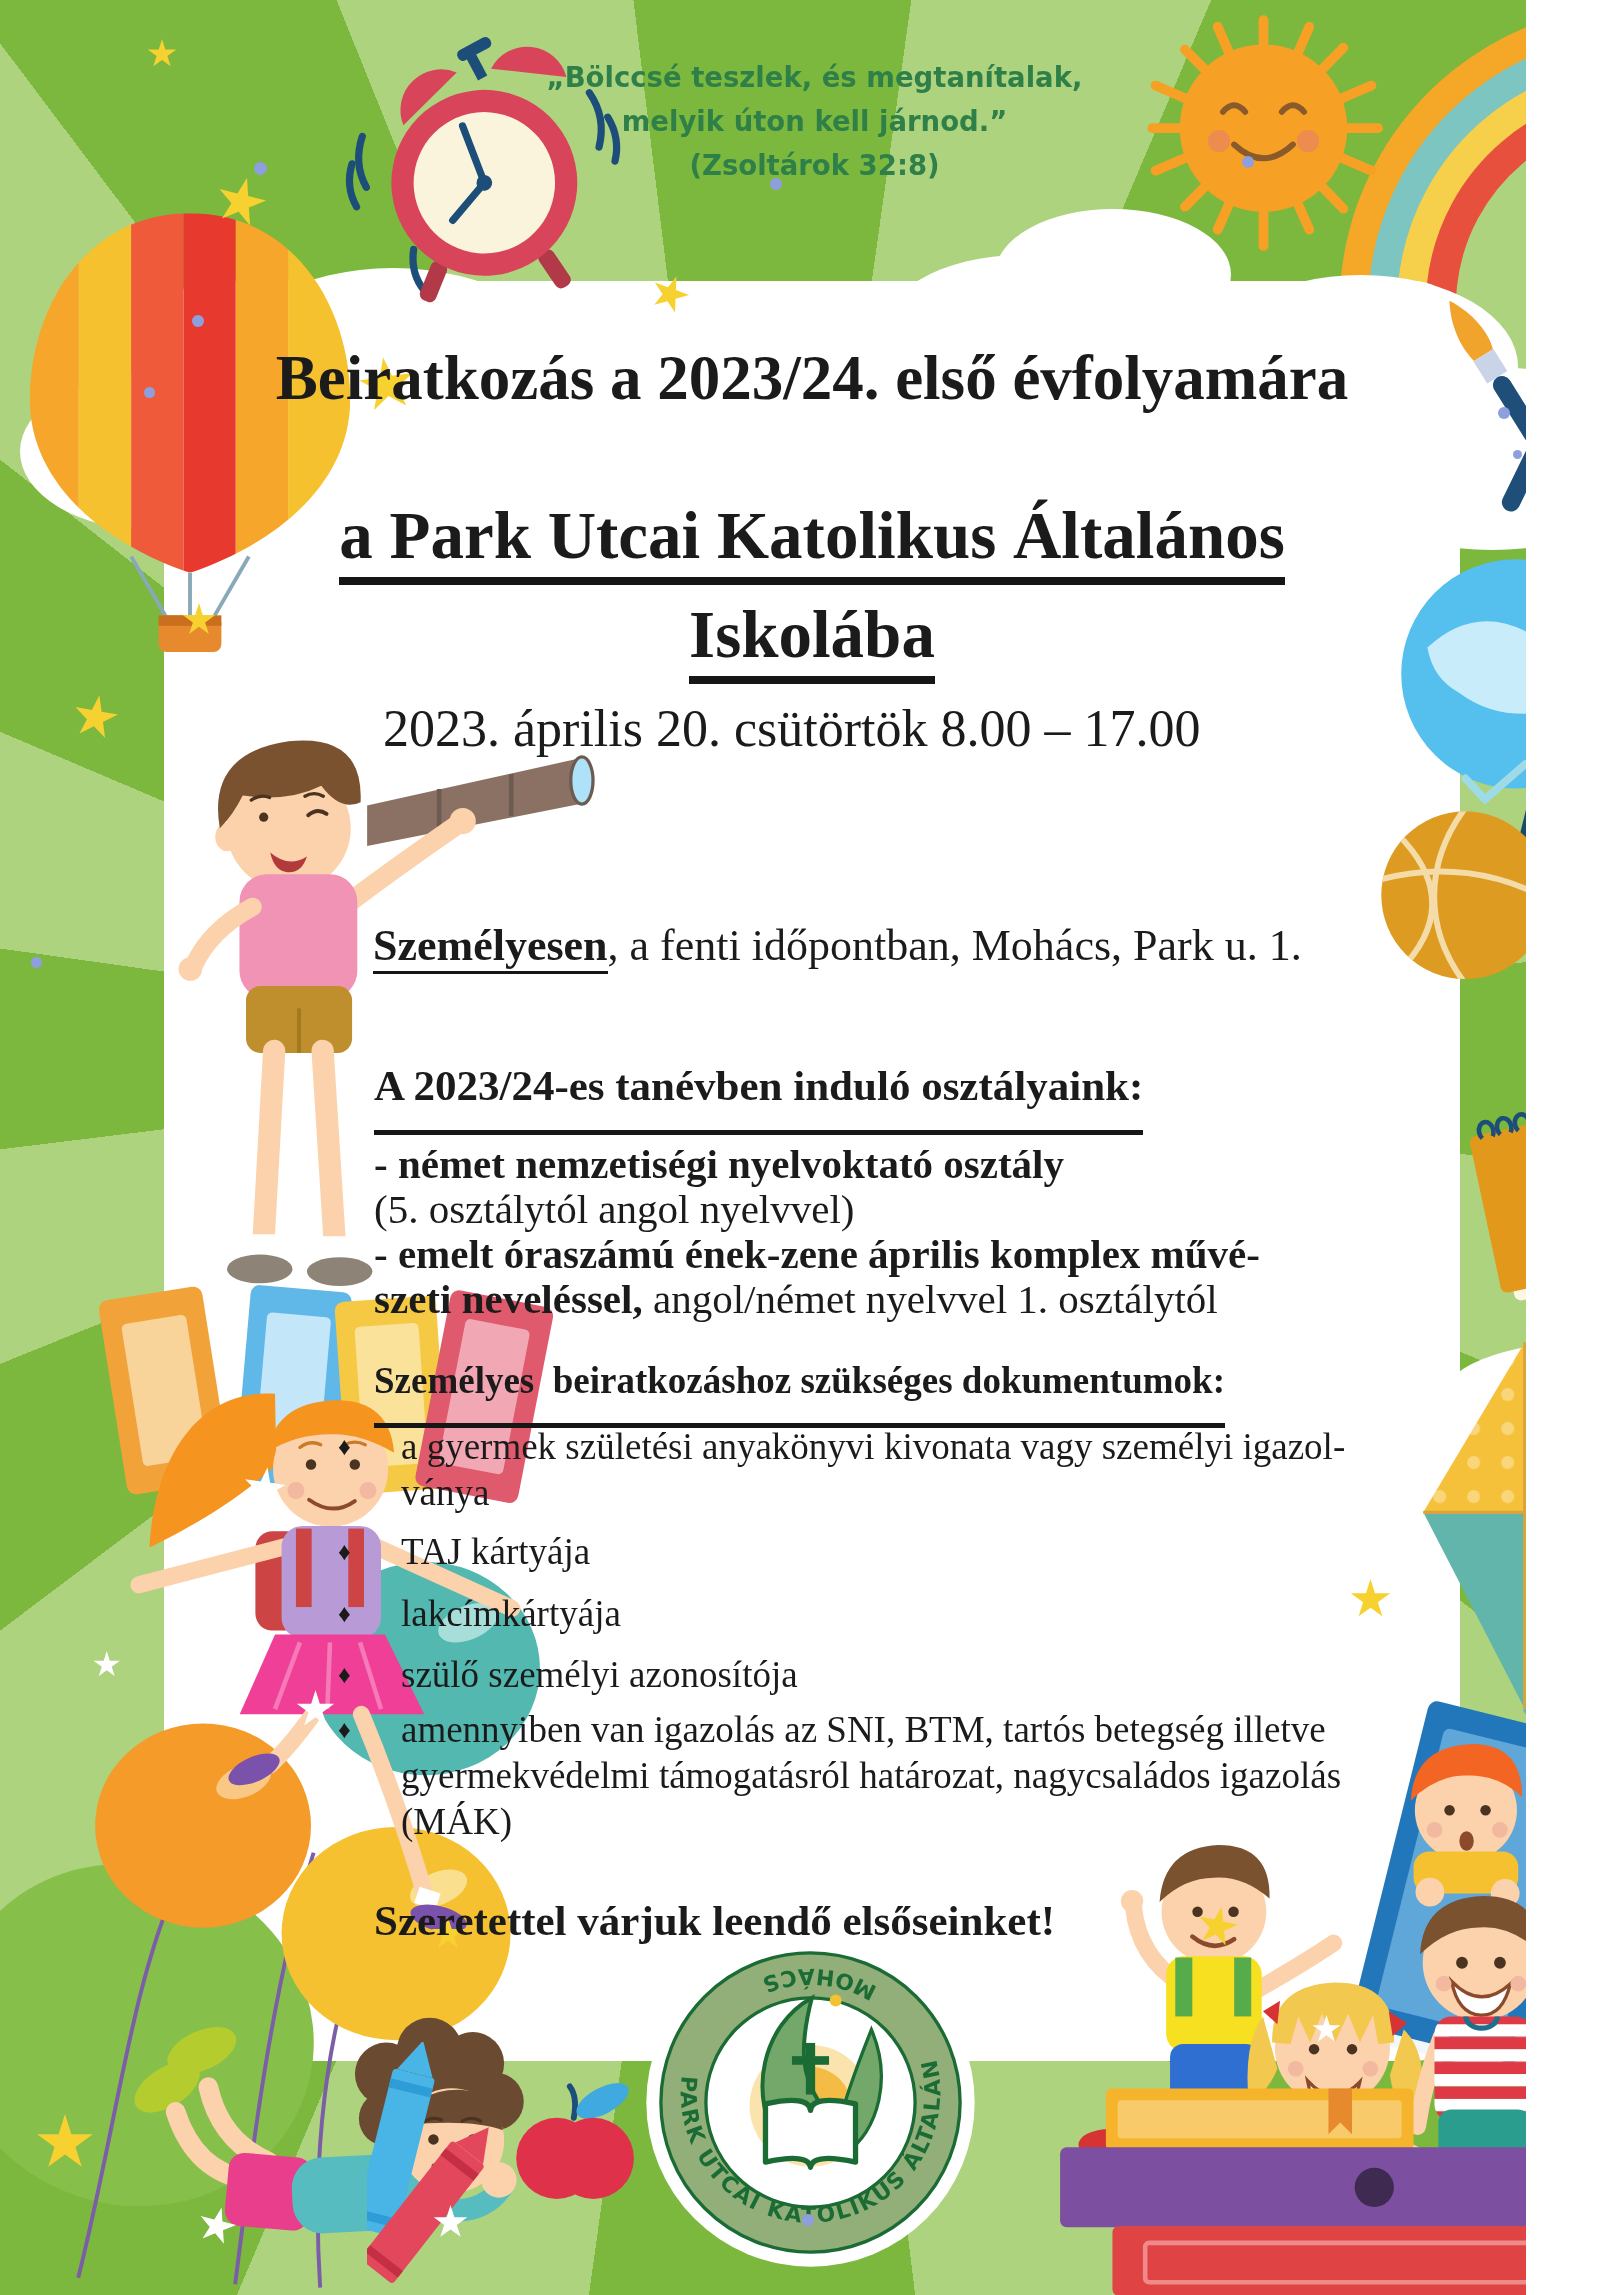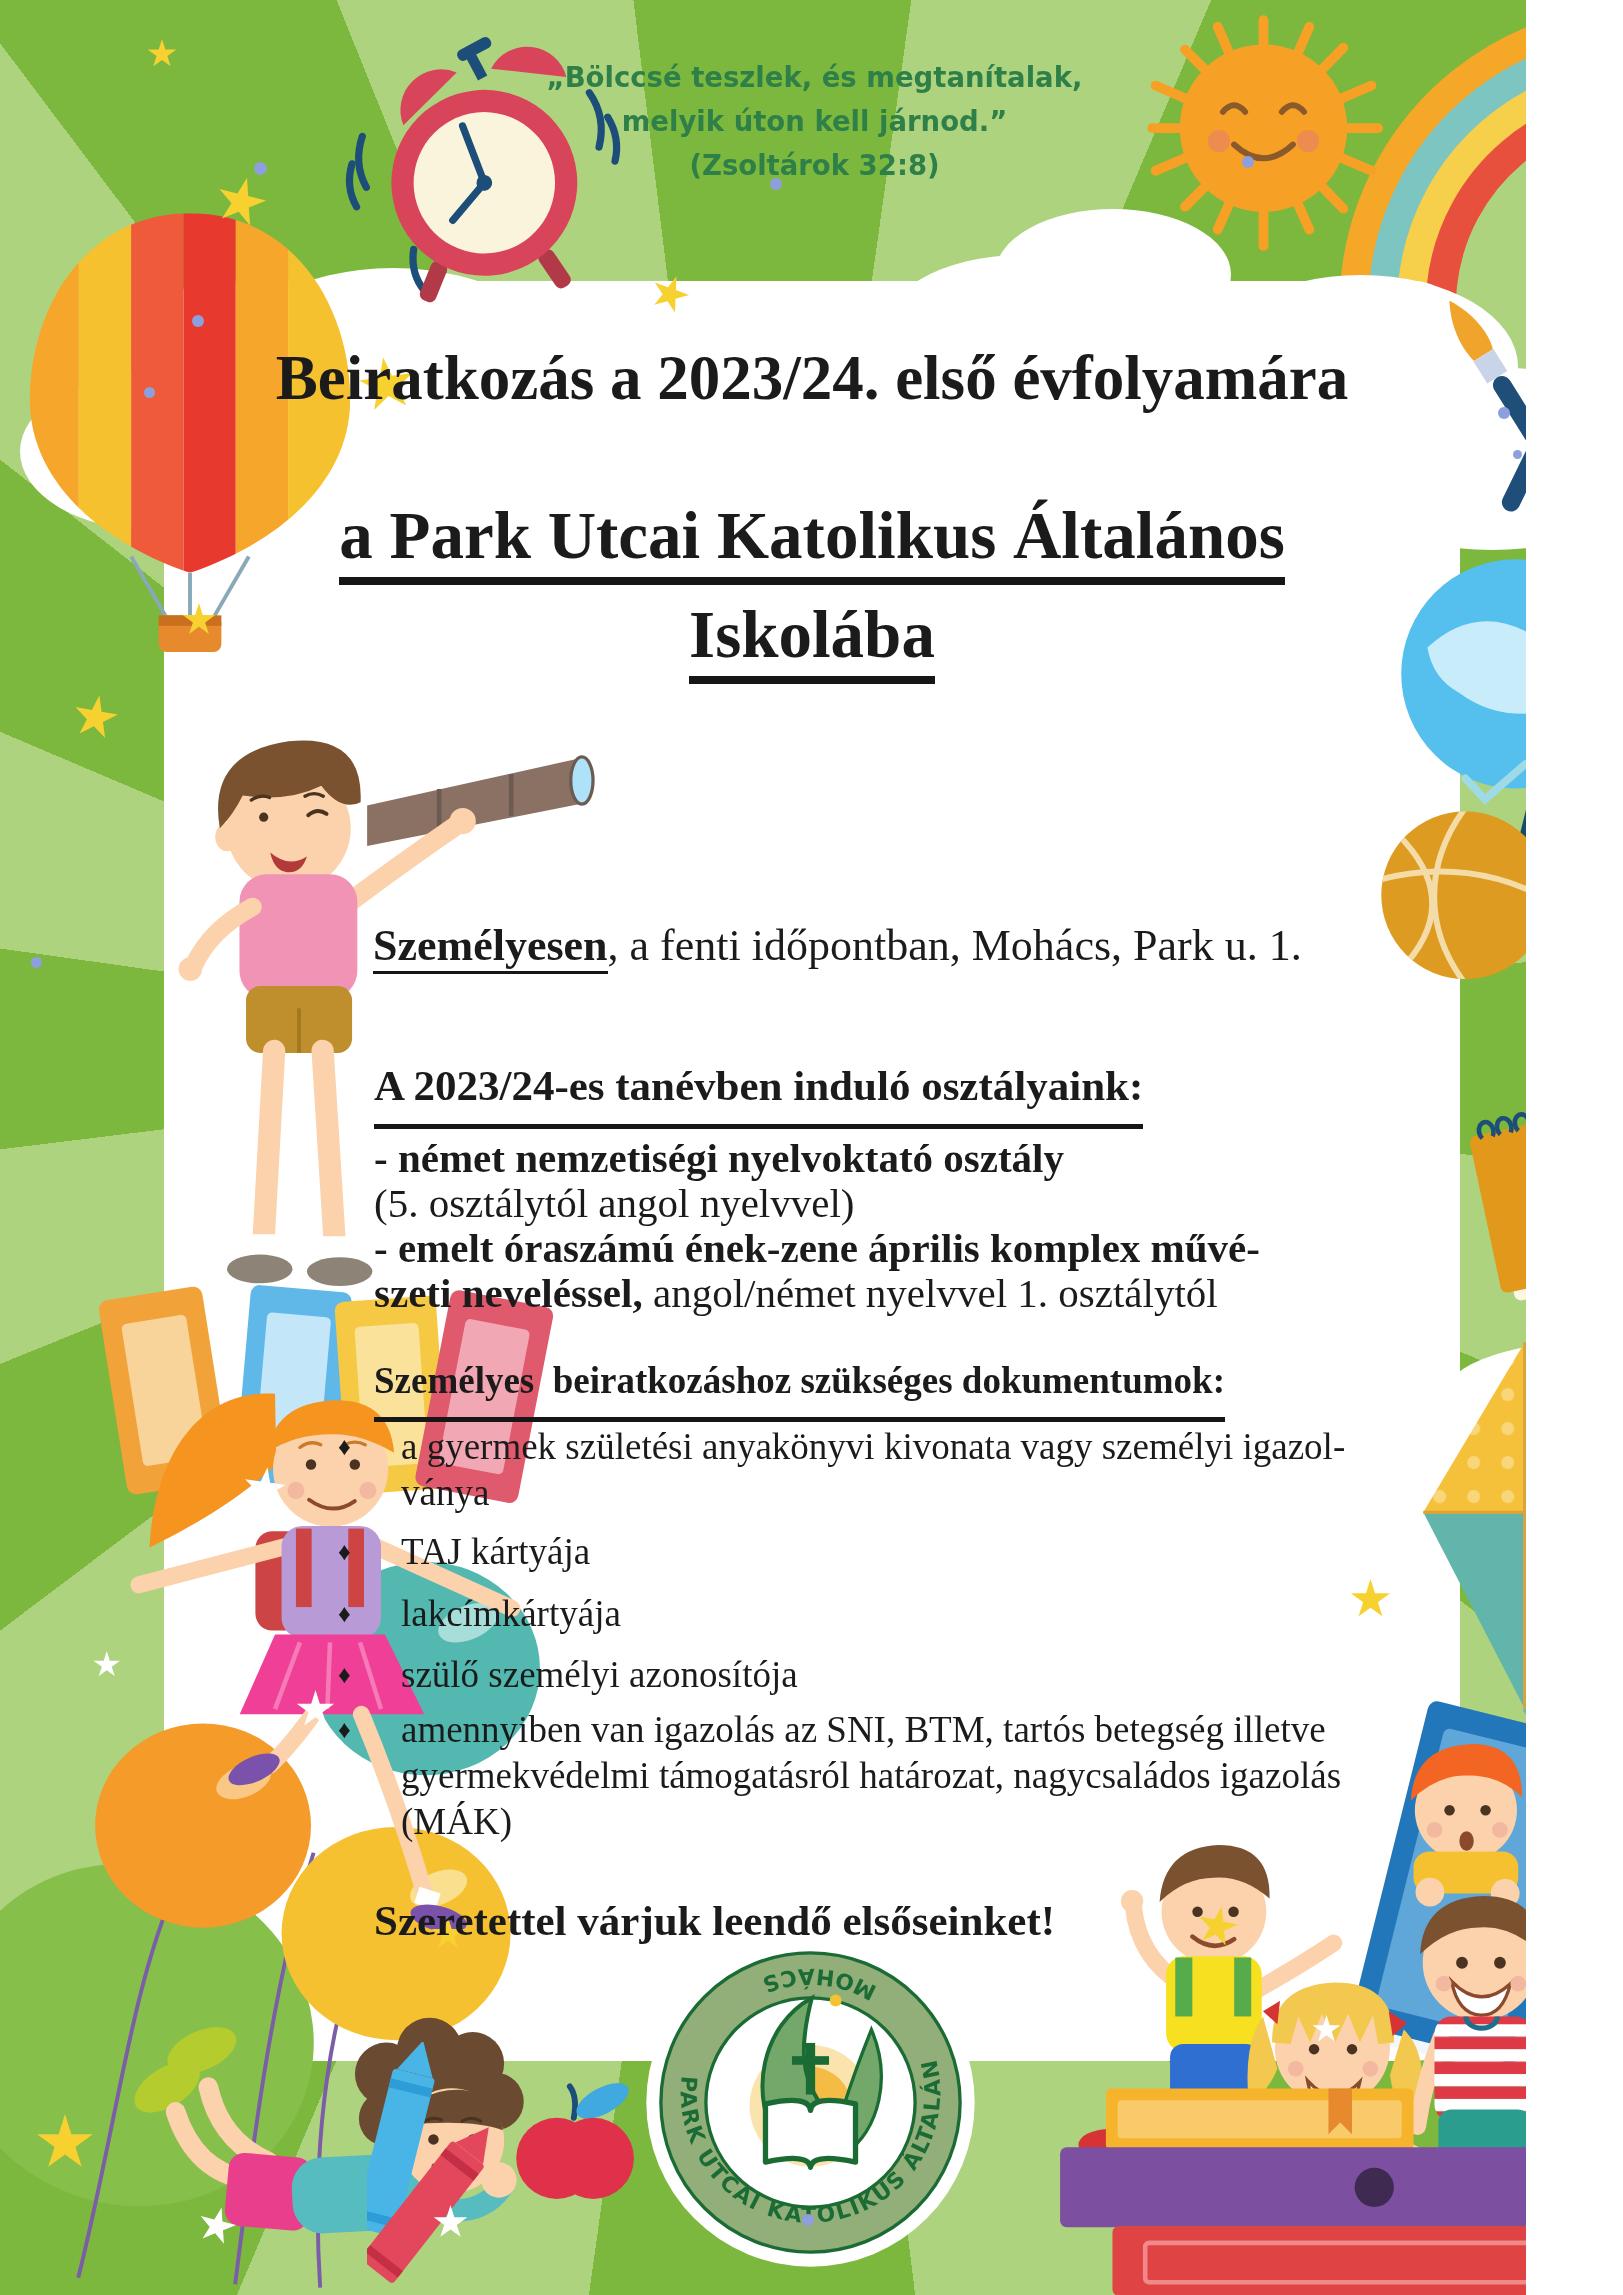--- a/index.html
+++ b/index.html
@@ -11,21 +11,21 @@
   .cloud{position:absolute;background:#fff;border-radius:50%;}
   .star{position:absolute;clip-path:polygon(50% 0%,61% 35%,98% 35%,68% 57%,79% 91%,50% 70%,21% 91%,32% 57%,2% 35%,39% 35%);}
   .dot{position:absolute;border-radius:50%;}
   .quote{position:absolute;left:497px;top:55px;width:635px;text-align:center;
     font-family:"DejaVu Sans",sans-serif;font-weight:bold;font-size:27.5px;line-height:44px;color:#2f8048;}
   .title{position:absolute;left:164px;top:342px;width:1296px;text-align:center;
     font-weight:bold;font-size:63px;}
   .subtitle{position:absolute;left:164px;top:486px;width:1296px;text-align:center;
     font-weight:bold;font-size:67px;line-height:99px;}
   .u-thick{border-bottom:8.5px solid #161616;padding-bottom:5.2px;display:inline-block;line-height:1.08;}
-  .u-mid{border-bottom:5.2px solid #161616;padding-bottom:15px;display:inline-block;}
+  .u-mid{border-bottom:5.2px solid #161616;padding-bottom:21px;display:inline-block;}
   .u-thin{border-bottom:3.9px solid #161616;padding-bottom:1.3px;}
   .dateline{position:absolute;left:383px;white-space:pre;font-size:52px;}
   .loc{position:absolute;left:373px;top:920px;font-size:44px;}
   .classes{position:absolute;left:374px;top:1062px;width:1034px;font-size:41px;line-height:45px;}
   .classes .c-head{font-size:43px;font-weight:bold;line-height:47px;margin-bottom:6.5px;}
   .b{font-weight:bold;}
   .docs-head{position:absolute;left:374px;top:1359px;font-size:37px;font-weight:bold;white-space:pre-wrap;}
   .doc-item{position:absolute;left:338px;display:flex;font-size:37px;line-height:46px;}
   .doc-item .marker{width:63px;font-size:25px;line-height:46px;}
   .doc-item .doc-text{width:995px;}
@@ -590,20 +590,21 @@
     <div class="dot" style="left:31px;top:957px;width:10.5px;height:10.5px;background:#8e9fdd"></div>
   </div>
 
   <div class="title">Beiratkozás a 2023/24. első évfolyamára</div>
 
   <div class="subtitle">
     <span class="u-thick">a Park Utcai Katolikus Általános</span><br>
     <span class="u-thick">Iskolába</span>
   </div>
 
+  <div class="dateline" style="top:699px">2023. április 20. csütörtök 8.00 – 17.00</div>
 
   <div class="loc">
     <span class="b u-thin">Személyesen</span><span>, a fenti időpontban, Mohács, Park u. 1.</span>
   </div>
 
   <div class="classes">
     <div><span class="c-head u-mid">A 2023/24-es tanévben induló osztályaink:</span></div>
     <div class="b">- német nemzetiségi nyelvoktató osztály</div>
     <div>(5. osztálytól angol nyelvvel)</div>
     <div class="b">- emelt óraszámú ének-zene április komplex művé-</div>

